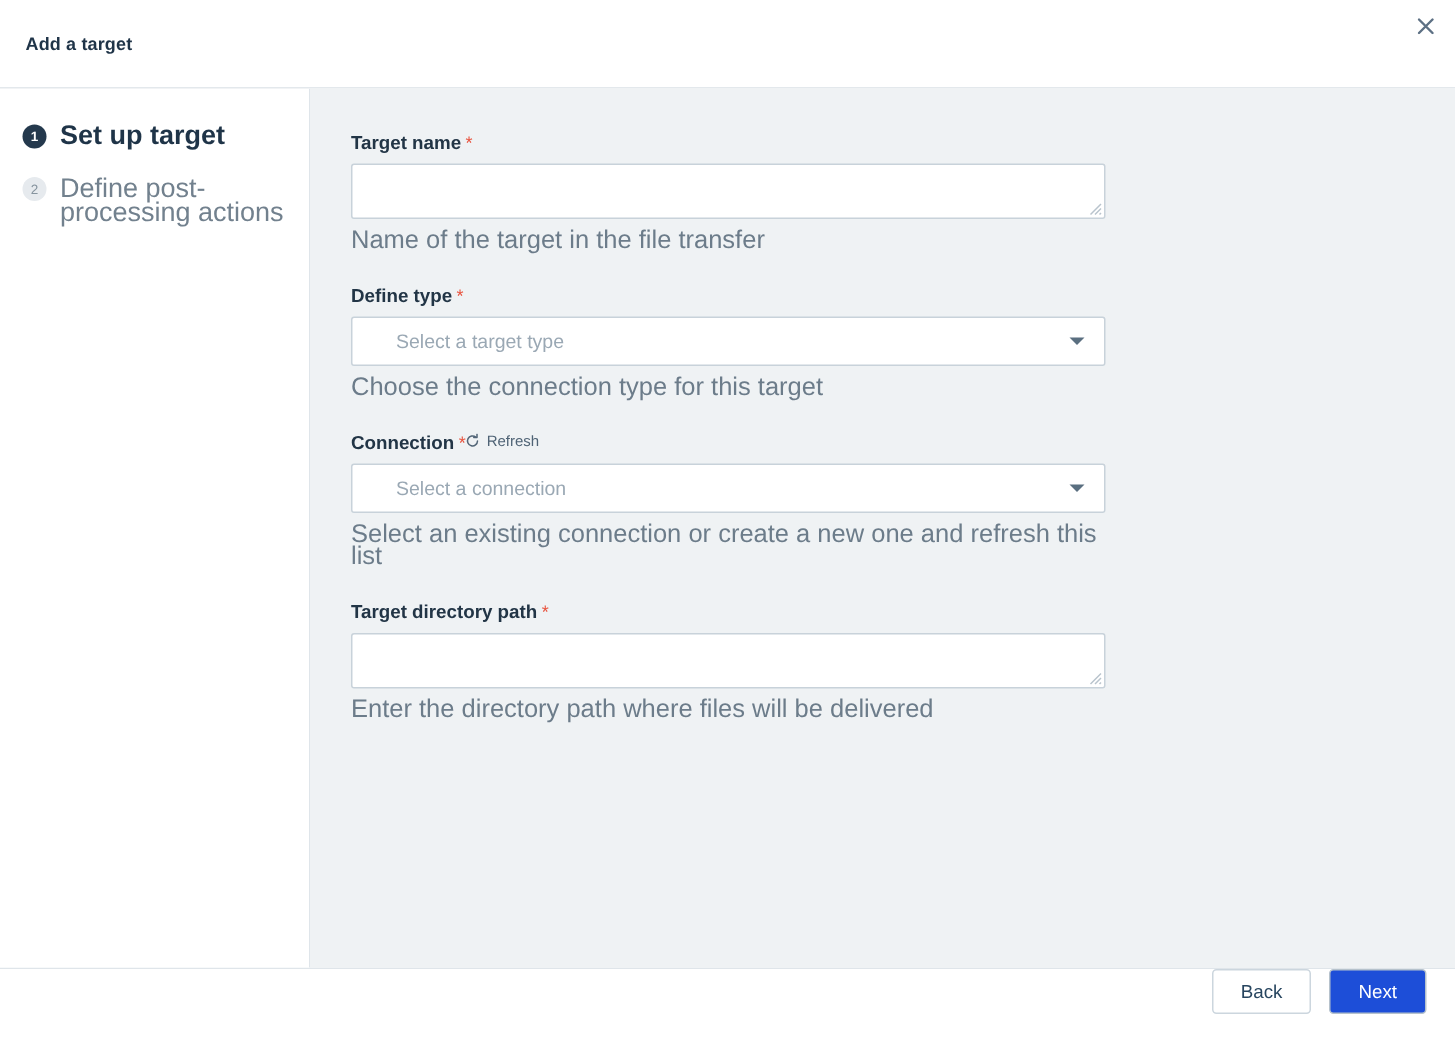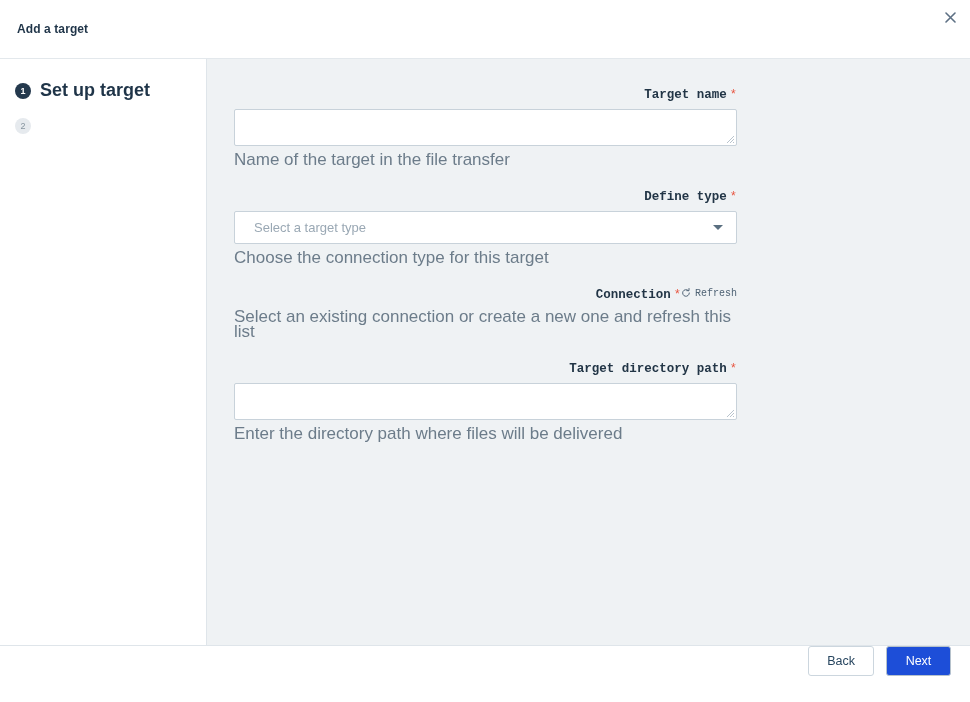--- a/index.html
+++ b/index.html
@@ -123,24 +123,23 @@
     padding: 28px 0 0 27px;
     overflow-y: auto;
   }
   .field {
     width: 503px;
     margin-bottom: 22px;
   }
   .field-label-row {
     display: flex;
     align-items: baseline;
-    justify-content: flex-end;
+    justify-content: flex-start;
     margin-bottom: 7px;
     height: 15px;
-    font-family: Liberation Mono, monospace;
   }
   .field-label {
     font-size: 12.5px;
     font-weight: bold;
     color: #223546;
   }
   .req-star {
     color: #e8543f;
     font-size: 12px;
     margin-left: 3px;
@@ -175,21 +174,21 @@
   }
 
   .select-box {
     width: 503px;
     height: 33px;
     background: #ffffff;
     border: 1px solid #c8d2da;
     border-radius: 2px;
     display: flex;
     align-items: center;
-    padding: 0 10px 0 19px;
+    padding: 0 10px 0 29px;
     cursor: pointer;
   }
   .select-placeholder {
     flex: 1 1 auto;
     font-size: 13px;
     color: #9aa8b4;
   }
   .caret {
     flex: 0 0 auto;
     width: 0;
@@ -260,20 +259,21 @@
 
     <div class="steps-sidebar">
 
       <div class="step active">
         <div class="step-marker">1</div>
         <div class="step-label">Set up target</div>
       </div>
 
       <div class="step inactive">
         <div class="step-marker">2</div>
+        <div class="step-label">Define post-processing actions</div>
       </div>
 
     </div>
 
     <div class="form-pane">
 
       <div class="field">
         <div class="field-label-row">
           <div>
             <span class="field-label">Target name</span><span class="req-star">*</span>
@@ -307,20 +307,24 @@
             <span class="field-label">Connection</span><span class="req-star">*</span>
           </div>
           <div class="refresh-link">
             <svg width="10" height="10" viewBox="0 0 12 12" aria-hidden="true">
               <path d="M10 6 A4 4 0 1 1 8.6 2.9" stroke="#526577" stroke-width="1.2" fill="none" stroke-linecap="round"></path>
               <path d="M9.6 0.6 L9.6 3.2 L7.0 3.2" stroke="#526577" stroke-width="1.2" fill="none" stroke-linecap="round" stroke-linejoin="round"></path>
             </svg>
             <span>Refresh</span>
           </div>
         </div>
+        <div class="select-box">
+          <span class="select-placeholder">Select a connection</span>
+          <span class="caret"></span>
+        </div>
         <div class="help-text">Select an existing connection or create a new one and refresh this list</div>
       </div>
 
       <div class="field">
         <div class="field-label-row">
           <div>
             <span class="field-label">Target directory path</span><span class="req-star">*</span>
           </div>
         </div>
         <div class="text-area">

